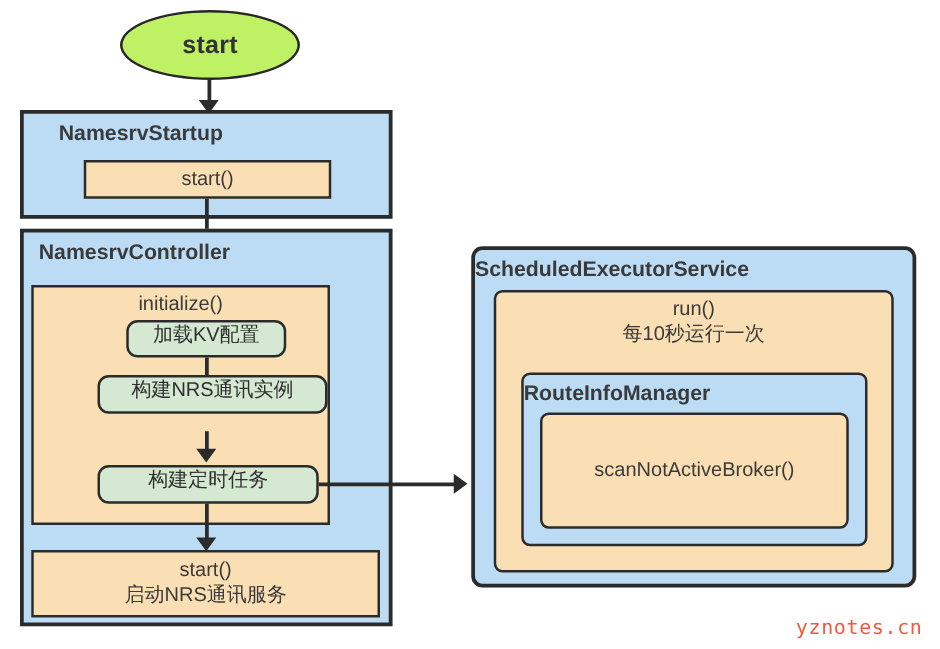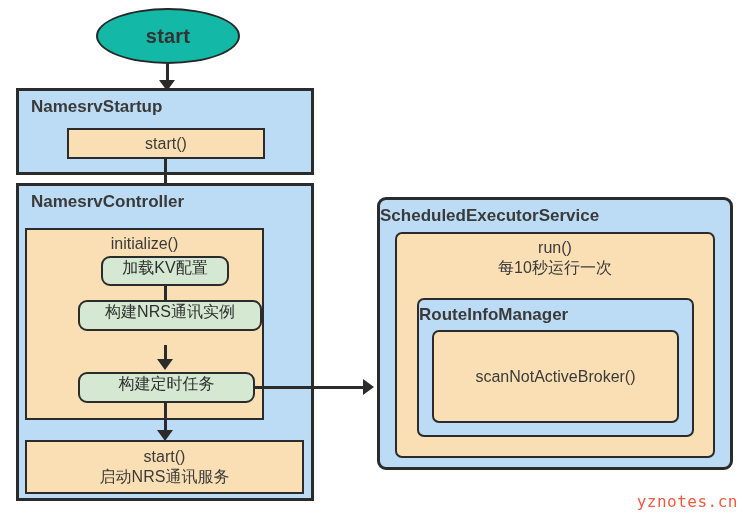--- a/index.html
+++ b/index.html
@@ -17,21 +17,21 @@
     background: #ffffff;
     overflow: hidden;
   }
   .abs { position: absolute; box-sizing: border-box; }
 
   
   .start-ellipse {
     left: 96px; top: 8px; width: 144px; height: 56px;
     border: 2px solid #272727;
     border-radius: 50%;
-    background: #14b8a6;
+    background: #bef264;
     display: flex; align-items: center; justify-content: center;
     font-size: 20px; font-weight: bold; color: #333333;
     letter-spacing: 0.2px;
   }
 
   
   .panel-blue {
     background: #bcdcf5;
     border: 3px solid #2b2b2b;
   }
@@ -110,21 +110,21 @@
 <div id="canvas">
 
   <div class="abs start-ellipse">
     <span>start</span>
   </div>
 
   <div class="abs arrow-v" style="left:166px; top:64px; height:19px;"></div>
   <div class="abs arrow-head-down" style="left:159px; top:80px;"></div>
 
   <div class="abs panel-blue" style="left:16px; top:88px; width:298px; height:87px;">
-    <div class="panel-title left-align" style="top:6px;">NamesrvStartup</div>
+    <div class="panel-title left-align" style="top:6px;margin-left:16px;">NamesrvStartup</div>
   </div>
 
   <div class="abs box-orange center" style="left:67px; top:128px; width:198px; height:31px;">
     <div class="label-line">start()</div>
   </div>
 
   <div class="abs arrow-v" style="left:164px; top:159px; height:59px;"></div>
   <div class="abs arrow-head-down" style="left:157px; top:215px;"></div>
 
   <div class="abs panel-blue" style="left:16px; top:183px; width:298px; height:318px;">

